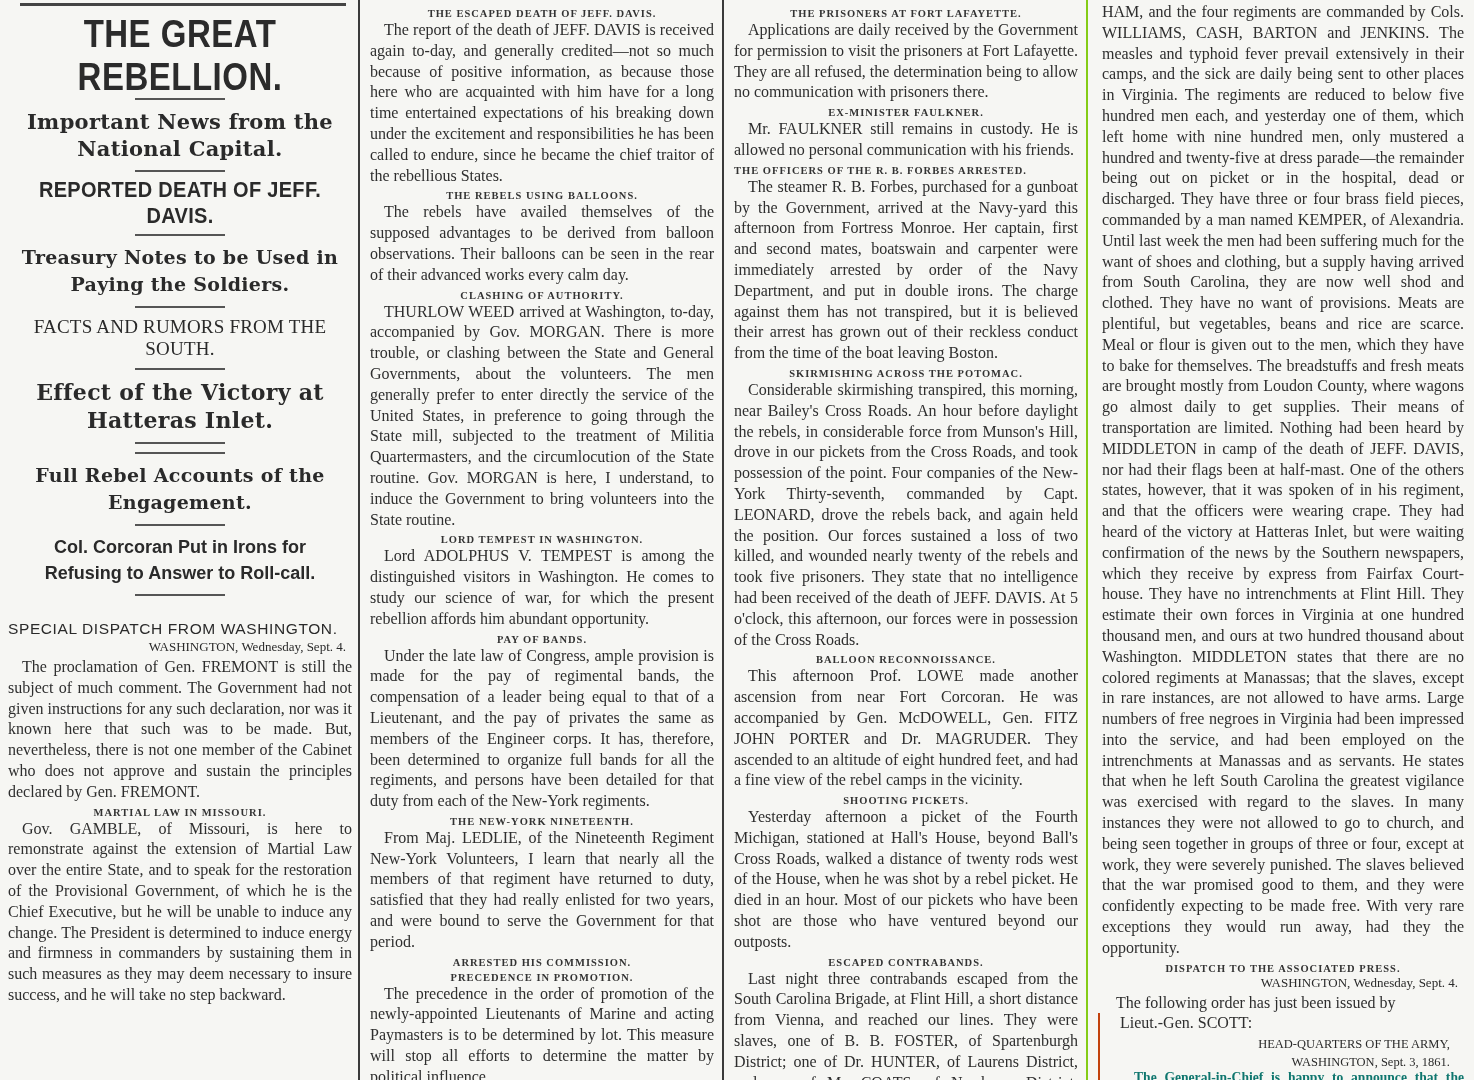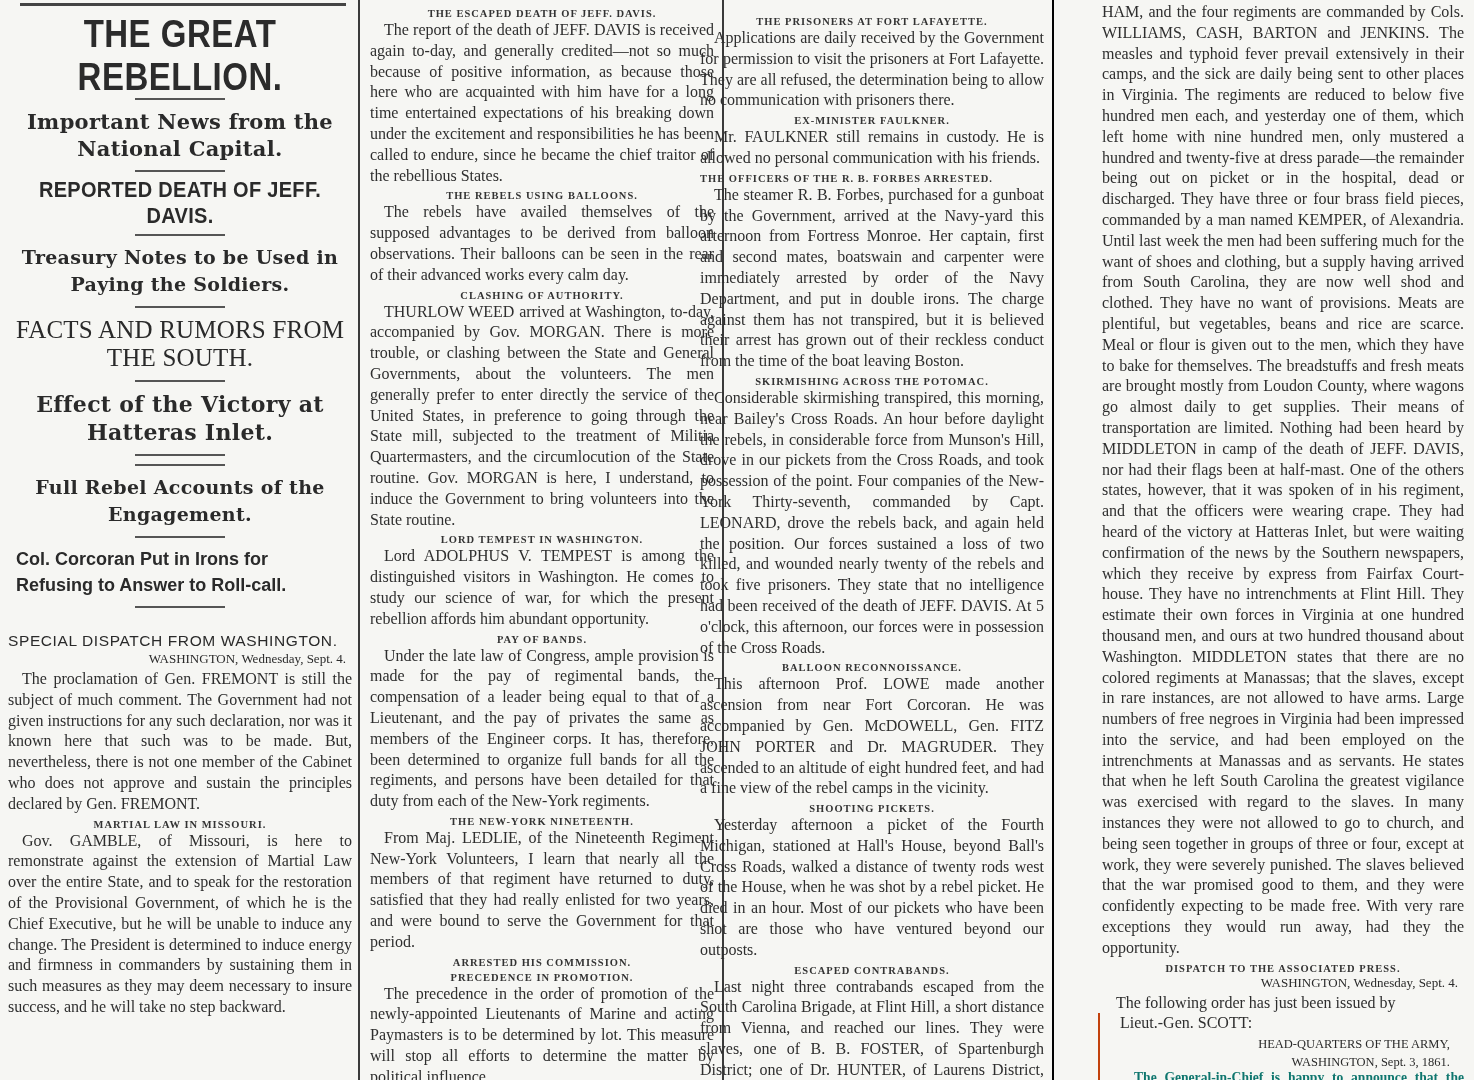--- a/index.html
+++ b/index.html
@@ -9,21 +9,21 @@
     font-family: "DejaVu Serif", "Liberation Serif", serif;
     color: #2a2a2a;
   }
   .page { position: relative; width: 1474px; height: 1080px; }
   .col {
     position: absolute; top: 0; bottom: 0; overflow: hidden;
     box-sizing: border-box;
   }
   .col1 { left: 0; width: 360px; padding: 0 6px 0 8px; border-right: 2px solid #3a3a3a; }
   .col2 { left: 362px; width: 362px; padding: 0 8px; border-right: 2px solid #3a3a3a; }
-  .col3 { left: 692px; width: 362px; padding: 8px 8px; border-right: 2px solid #000000; }
+  .col3 { left: 726px; width: 362px; padding: 0 8px; border-right: 2px solid #84cc16; }
   .col4 { left: 1090px; width: 384px; padding: 0 10px 0 12px; }
   .topbar { height: 3px; background: #444; margin: 3px 6px 0 12px; }
   .mast {
     font-family: "Liberation Sans", "DejaVu Sans", sans-serif;
     font-weight: bold; font-size: 33px; letter-spacing: 0.5px;
     text-align: center; margin: 6px 0 10px; color: #2b2b2b;
     transform: scaleY(1.15); transform-origin: top;
   }
   .rule { width: 90px; height: 2px; background: #555; margin: 8px auto; }
   .rule-dot { position: relative; }
@@ -34,27 +34,27 @@
   .deck-heavy {
     font-weight: bold; font-size: 21px; line-height: 27px;
     text-align: center; margin: 6px 0; letter-spacing: 0.3px;
   }
   .deck-caps {
     font-family: "Liberation Sans", "DejaVu Sans", sans-serif;
     font-weight: bold; font-size: 20px; text-align: center;
     margin: 8px 0; letter-spacing: 0.3px; transform: scaleY(1.1);
   }
   .deck-serifcaps {
-    font-family: "Liberation Serif", serif; font-size: 25px;
+    font-family: "Liberation Serif", serif; font-size: 19px;
     text-align: center; margin: 8px 0; letter-spacing: 0.2px;
   }
   .deck-serifcaps.bold { font-weight: bold; }
   .deck-cond {
     font-family: "Liberation Sans", sans-serif; font-weight: bold;
-    font-size: 18px; line-height: 26px; margin: 6px 8px;
+    font-size: 18px; line-height: 26px; text-align: center; margin: 6px 8px;
   }
   .dispatch-head {
     font-family: Liberation Sans, sans-serif; font-size: 15.5px;
     text-align: left; letter-spacing: 0.6px; margin: 24px 0 0;
   }
   .dateline {
     font-family: "Liberation Serif", serif; font-size: 13px;
     text-align: right; margin: 1px 6px 2px 0;
   }
   .subhead {

